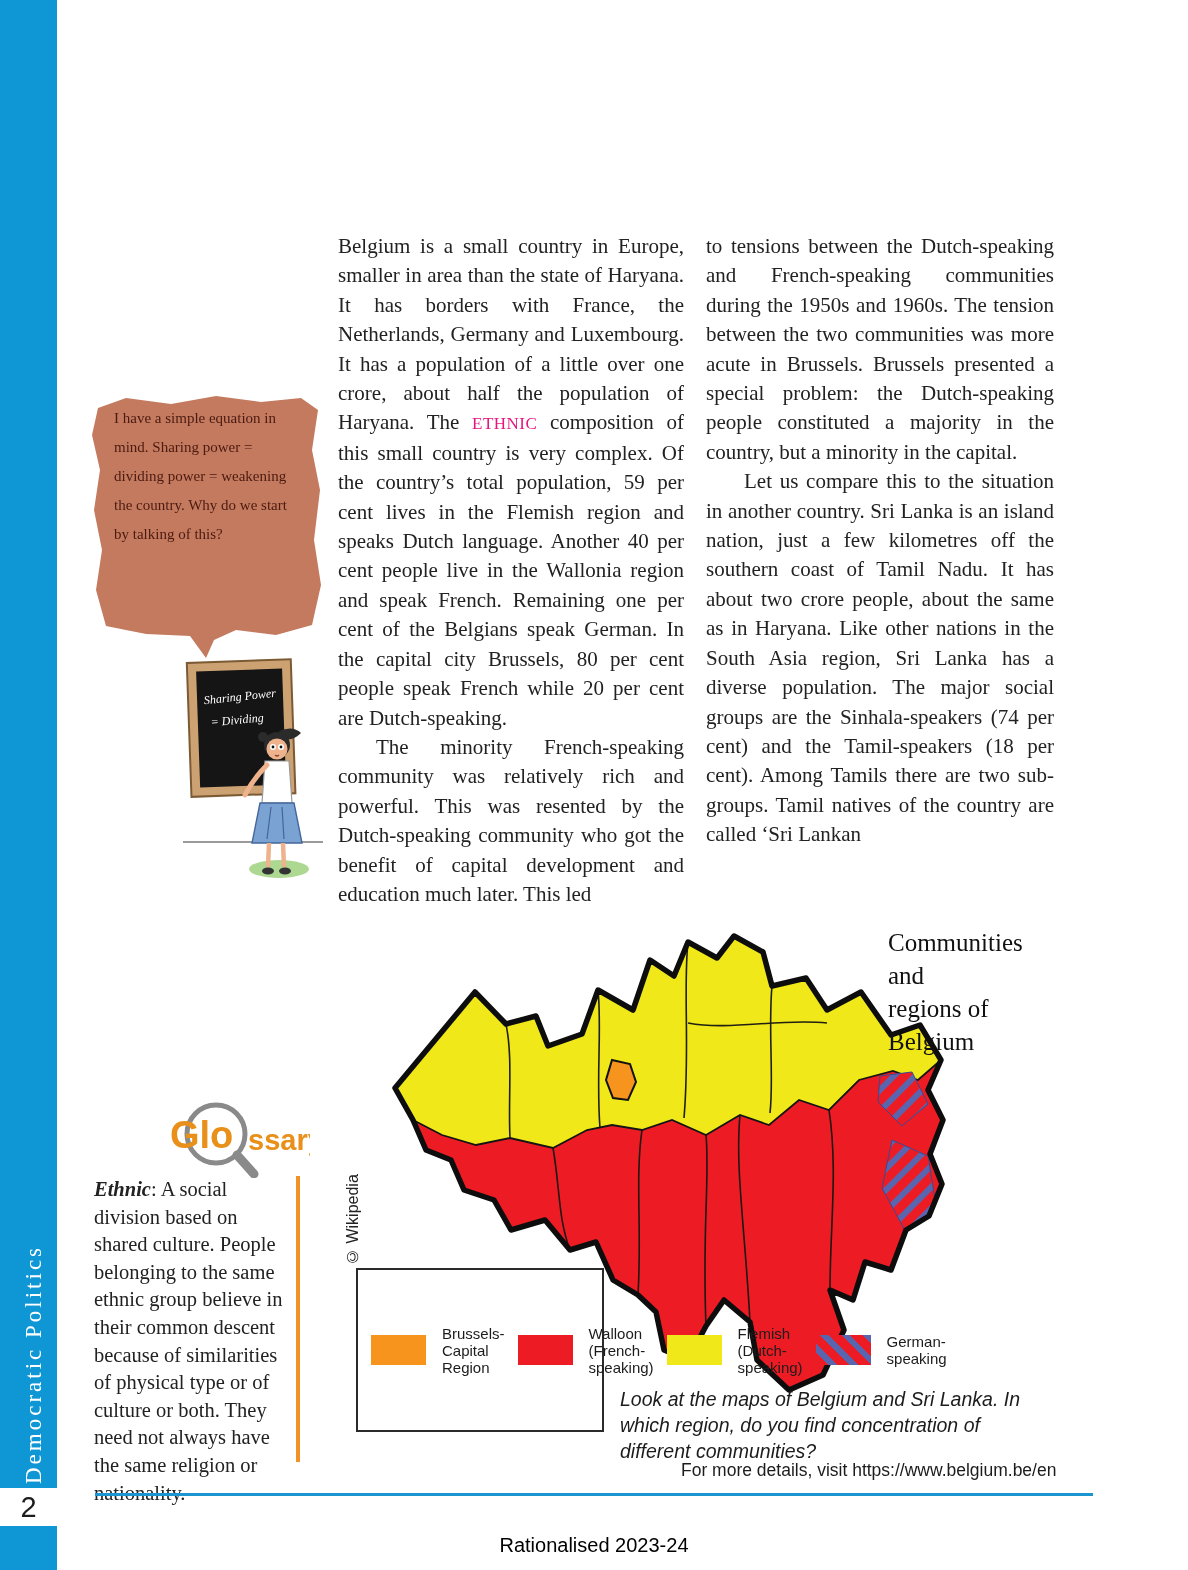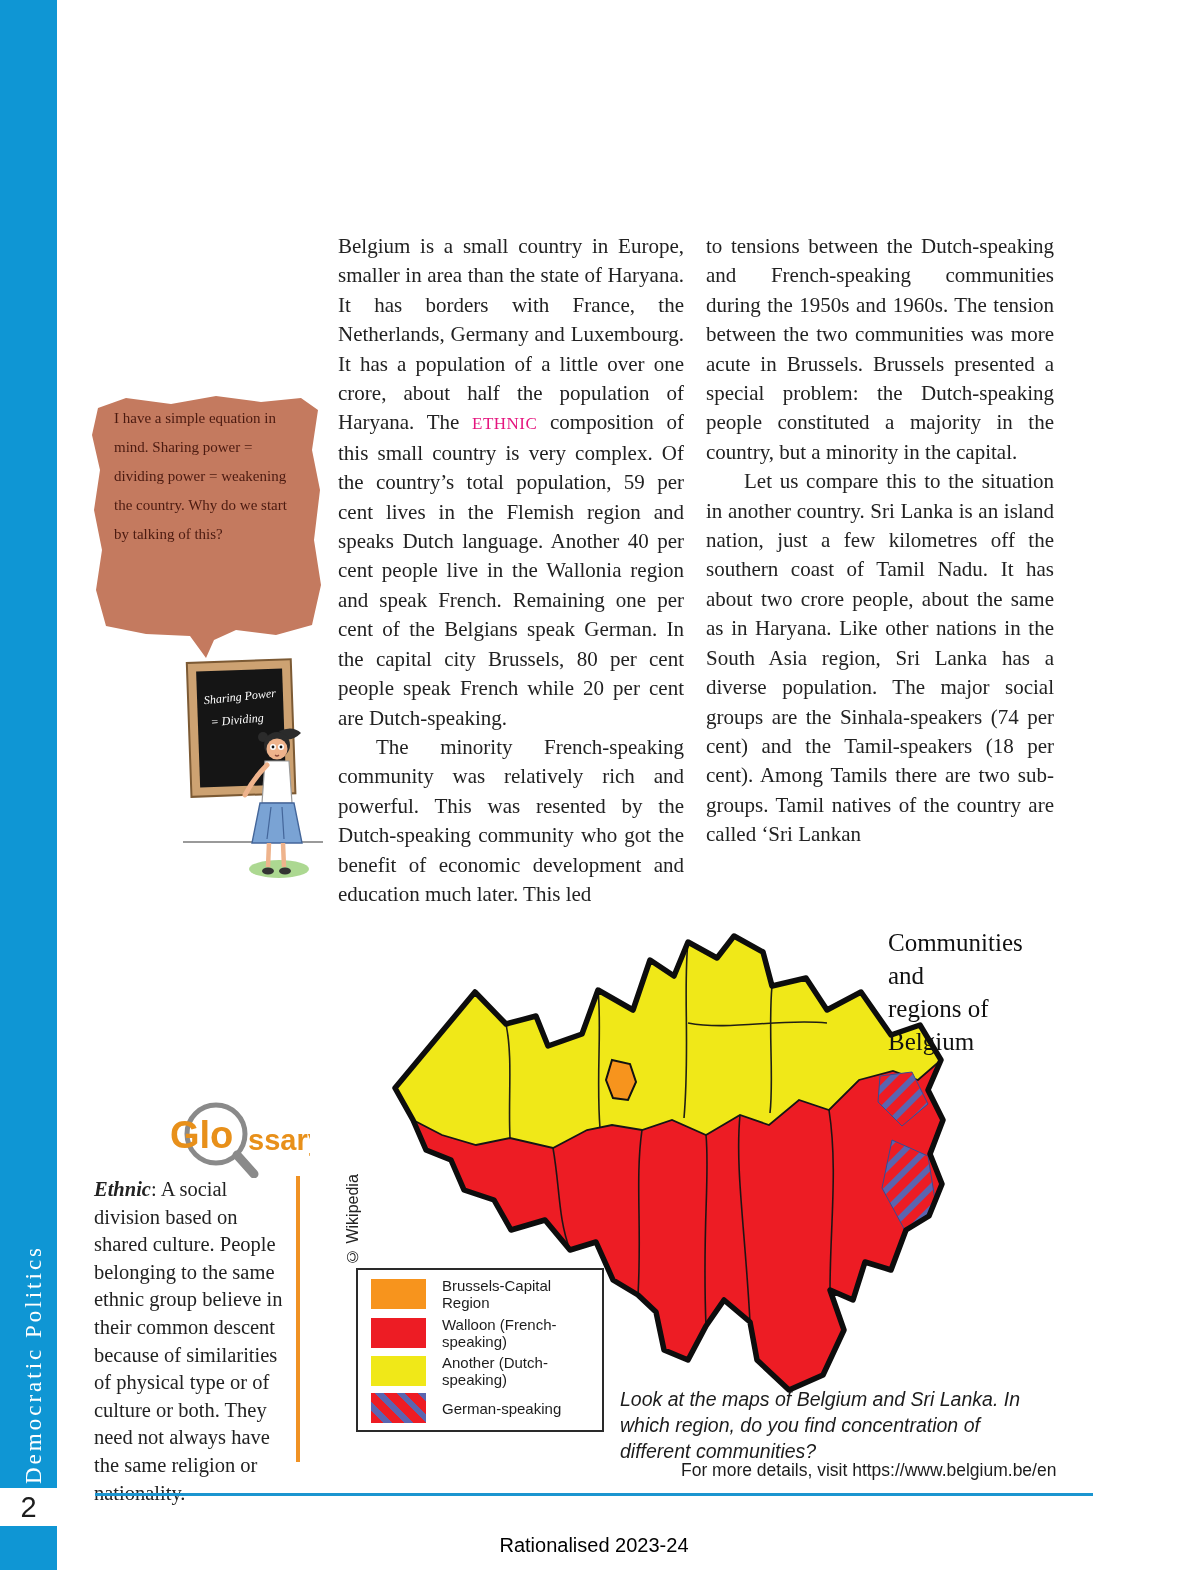--- a/index.html
+++ b/index.html
@@ -48,21 +48,21 @@
       writing-mode:vertical-rl;transform:rotate(180deg);
       font-family:"Liberation Sans",sans-serif;font-size:16px;color:#222;}
   .belgium-map{position:absolute;left:380px;top:928px;}
   .map-title{position:absolute;left:888px;top:926px;width:150px;
       font-family:Liberation Serif, serif;font-size:25px;line-height:33px;color:#111;
       white-space:pre-line;}
 
   
   .legend{position:absolute;left:356px;top:1268px;width:248px;height:164px;
       background:#ffffff;border:2px solid #2a2a2a;box-sizing:border-box;
-      display:flex;flex-direction:column;justify-content:space-evenly;padding:2px 0;}
+      display:flex;justify-content:space-evenly;padding:2px 0;}
   .legend-row{display:flex;align-items:center;}
   .legend-sw{width:55px;height:30px;margin-left:13px;flex:0 0 auto;}
   .sw-orange{background:#f7941d;}
   .sw-red{background:#ed1c24;}
   .sw-yellow{background:#f0e818;}
   .sw-hatch{background:repeating-linear-gradient(45deg,#ed1c24 0 9px,#5a65b0 9px 15px);}
   .legend-label{margin-left:16px;font-family:"Liberation Sans",sans-serif;font-size:15px;color:#1c1c1c;}
 
   
   .caption{position:absolute;left:620px;top:1386px;width:428px;
@@ -80,21 +80,21 @@
 
   <div class="sidebar"></div>
   <div class="sidebar-title">Democratic Politics</div>
   <div class="pagenum-band">
     <span>2</span>
   </div>
 
 
   <div class="col col-left">
     <p><span>Belgium is a small country in Europe, smaller in area than the state of Haryana. It has borders with France, the Netherlands, Germany and Luxembourg. It has a population of a little over one crore, about half the population of Haryana. The </span><span class="ethnic">ETHNIC</span><span> composition of this small country is very complex. Of the country’s total population, 59 per cent lives in the Flemish region and speaks Dutch language. Another 40 per cent people live in the Wallonia region and speak French. Remaining one per cent of the Belgians speak German. In the capital city Brussels, 80 per cent people speak French while 20 per cent are Dutch-speaking.</span></p>
-    <p class="indent">The minority French-speaking community was relatively rich and powerful. This was resented by the Dutch-speaking community who got the benefit of economic development and education much later. This led</p>
+    <p class="indent">The minority French-speaking community was relatively rich and powerful. This was resented by the Dutch-speaking community who got the benefit of capital development and education much later. This led</p>
   </div>
   <div class="col col-right">
     <p>to tensions between the Dutch-speaking and French-speaking communities during the 1950s and 1960s. The tension between the two communities was more acute in Brussels. Brussels presented a special problem: the Dutch-speaking people constituted a majority in the country, but a minority in the capital.</p>
     <p class="indent">Let us compare this to the situation in another country. Sri Lanka is an island nation, just a few kilometres off the southern coast of Tamil Nadu. It has about two crore people, about the same as in Haryana. Like other nations in the South Asia region, Sri Lanka has a diverse population. The major social groups are the Sinhala-speakers (74 per cent) and the Tamil-speakers (18 per cent). Among Tamils there are two sub-groups. Tamil natives of the country are called ‘Sri Lankan</p>
   </div>
 
   <div class="bubble">
     <svg width="238" height="268" viewBox="0 0 238 268">
       <path d="M12,18 L40,8 L85,14 L130,6 L175,12 L215,8 L232,20 L226,60 L234,100 L228,150 L235,195 L226,235 L190,245 L150,240 L128,250 L120,268 L104,246 L60,244 L20,236 L10,200 L16,160 L8,120 L14,80 L6,45 Z" fill="#c47a5f"></path>
     </svg>
@@ -193,21 +193,21 @@
     <div class="legend-row">
       <div class="legend-sw sw-orange"></div>
       <div class="legend-label">Brussels-Capital Region</div>
     </div>
     <div class="legend-row">
       <div class="legend-sw sw-red"></div>
       <div class="legend-label">Walloon (French-speaking)</div>
     </div>
     <div class="legend-row">
       <div class="legend-sw sw-yellow"></div>
-      <div class="legend-label">Another (Dutch-speaking)</div>
+      <div class="legend-label">Flemish (Dutch-speaking)</div>
     </div>
     <div class="legend-row">
       <div class="legend-sw sw-hatch"></div>
       <div class="legend-label">German-speaking</div>
     </div>
   </div>
 
   <div class="caption">Look at the maps of Belgium and Sri Lanka. In which region, do you find concentration of different communities?</div>
   <div class="more-details">For more details, visit https://www.belgium.be/en</div>
   <div class="footer-rule"></div>

